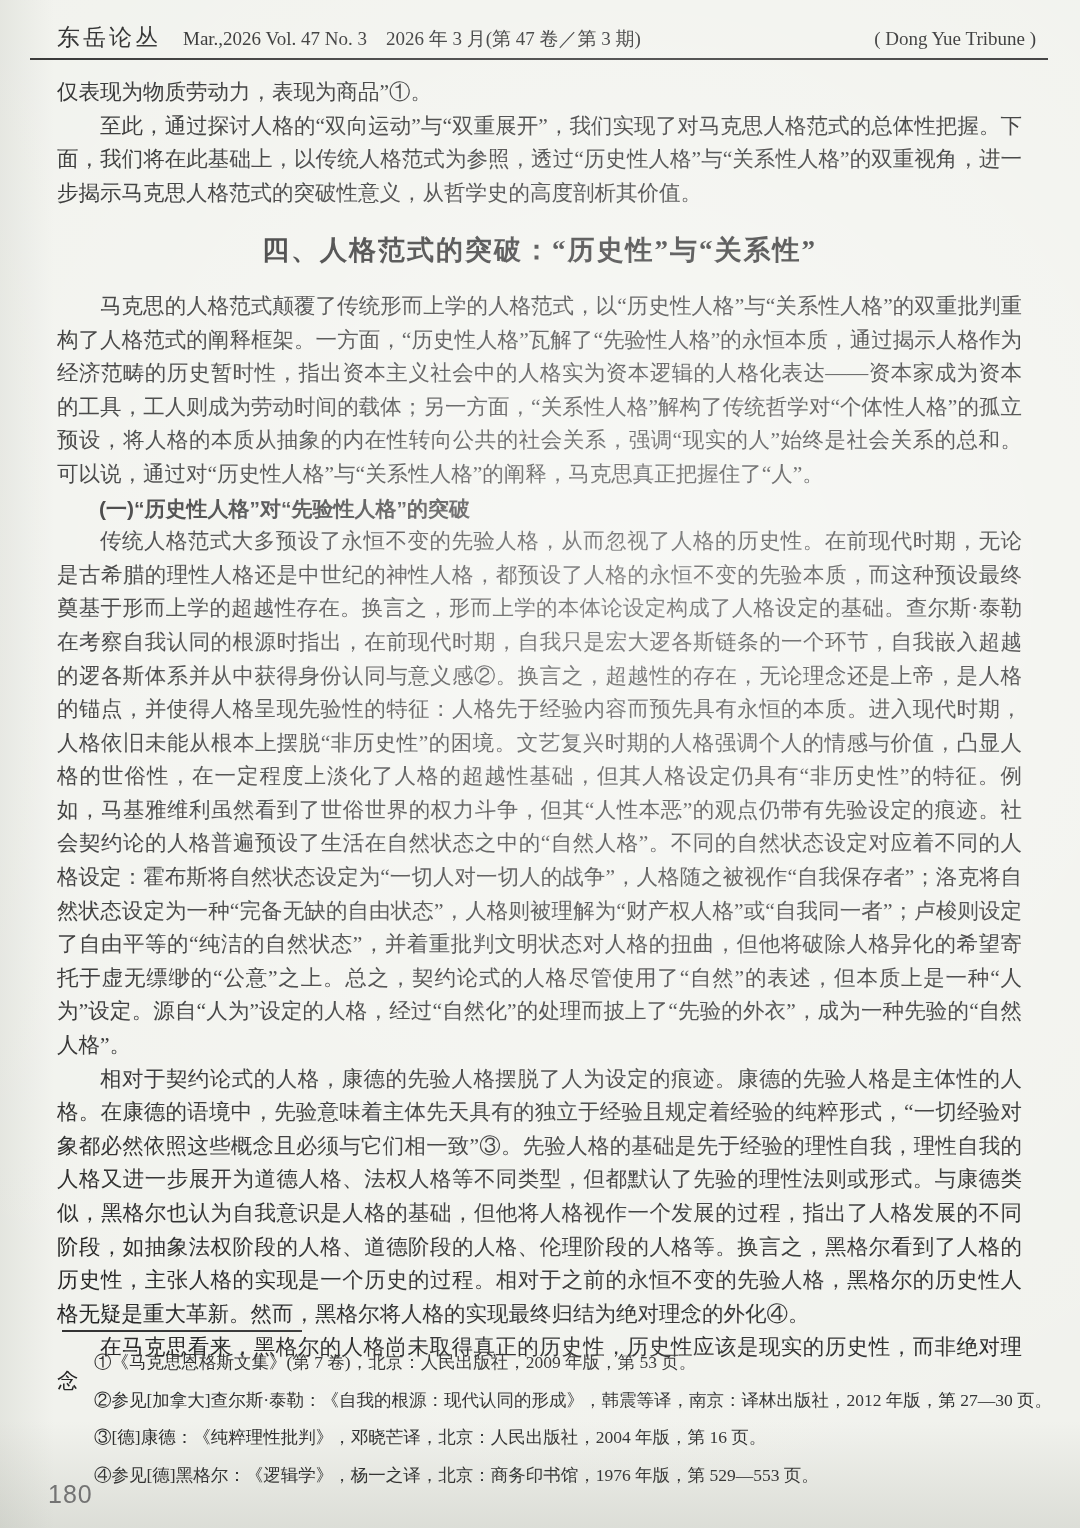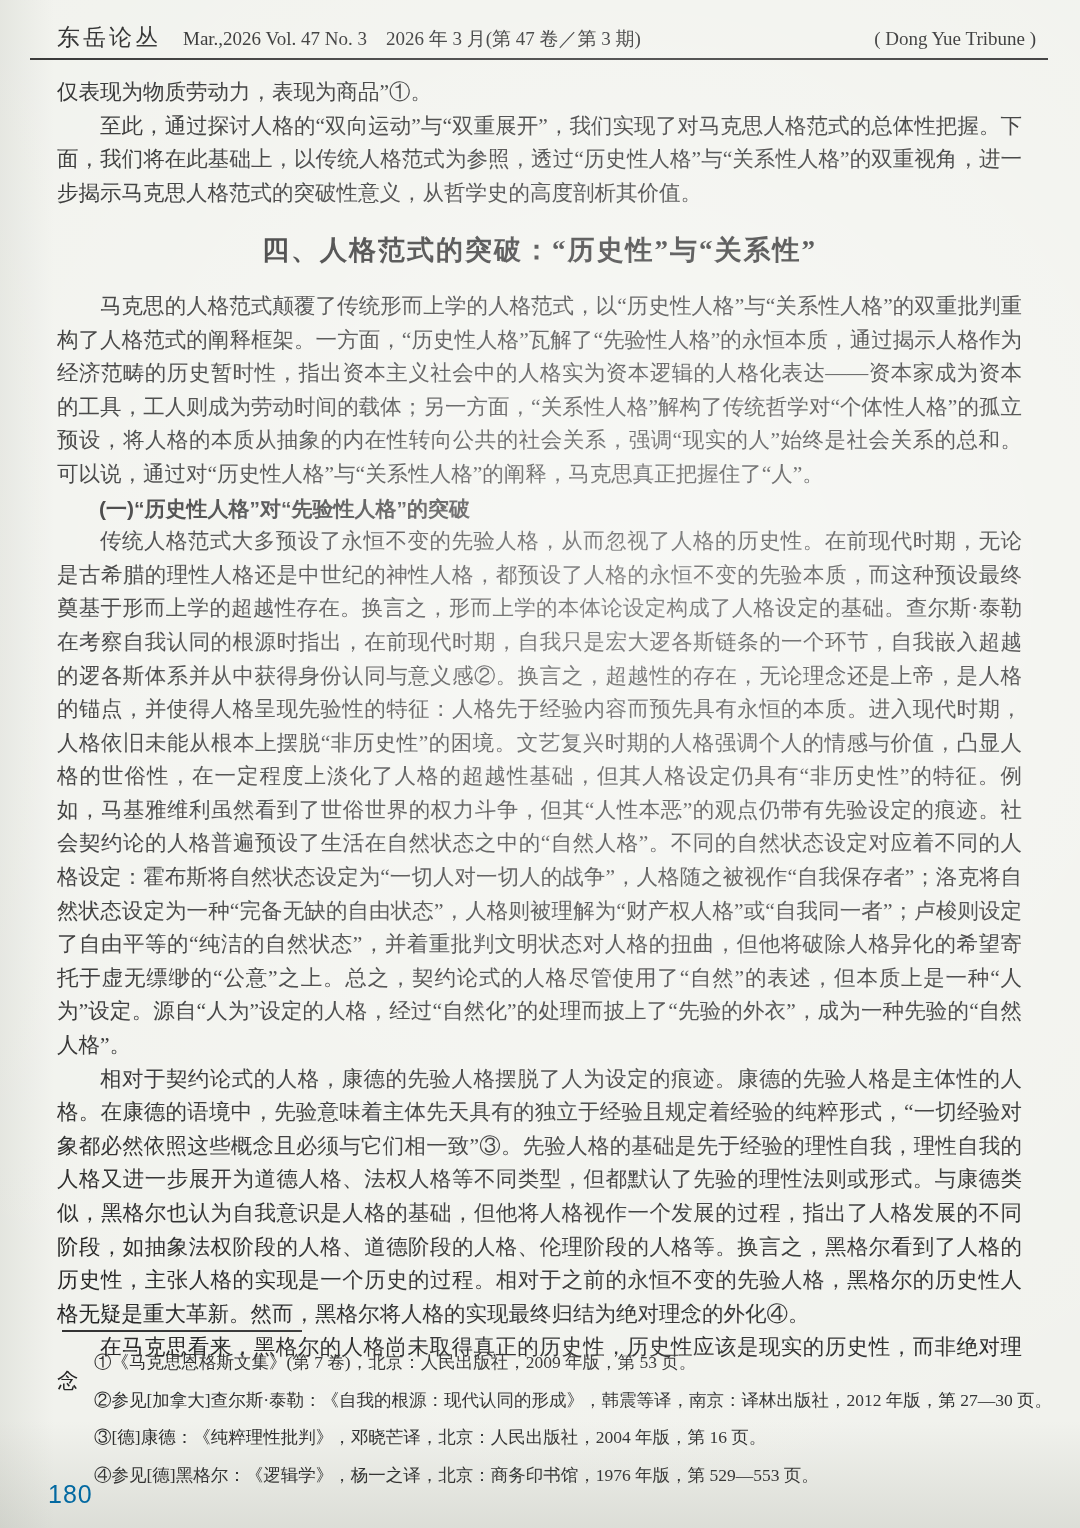--- a/index.html
+++ b/index.html
@@ -63,21 +63,21 @@
   .fn-list{
     margin-top:12px; padding-left:37px;
     font-size:17.5px; line-height:37.5px;
     color:#2e2e2e;
   }
   .fn-list p{ margin:0; white-space:nowrap; }
 
   .page-number{
     position:absolute; left:48px; top:1480px;
     font-family:"Liberation Sans", sans-serif;
-    font-size:25px; color:#0369a1; letter-spacing:1px;
+    font-size:25px; color:#737373; letter-spacing:1px;
     z-index:6;
   }
 </style>
 </head>
 <body>
 
 <div class="page">
 
   <div class="header">
     <span class="journal-name">东岳论丛</span>

